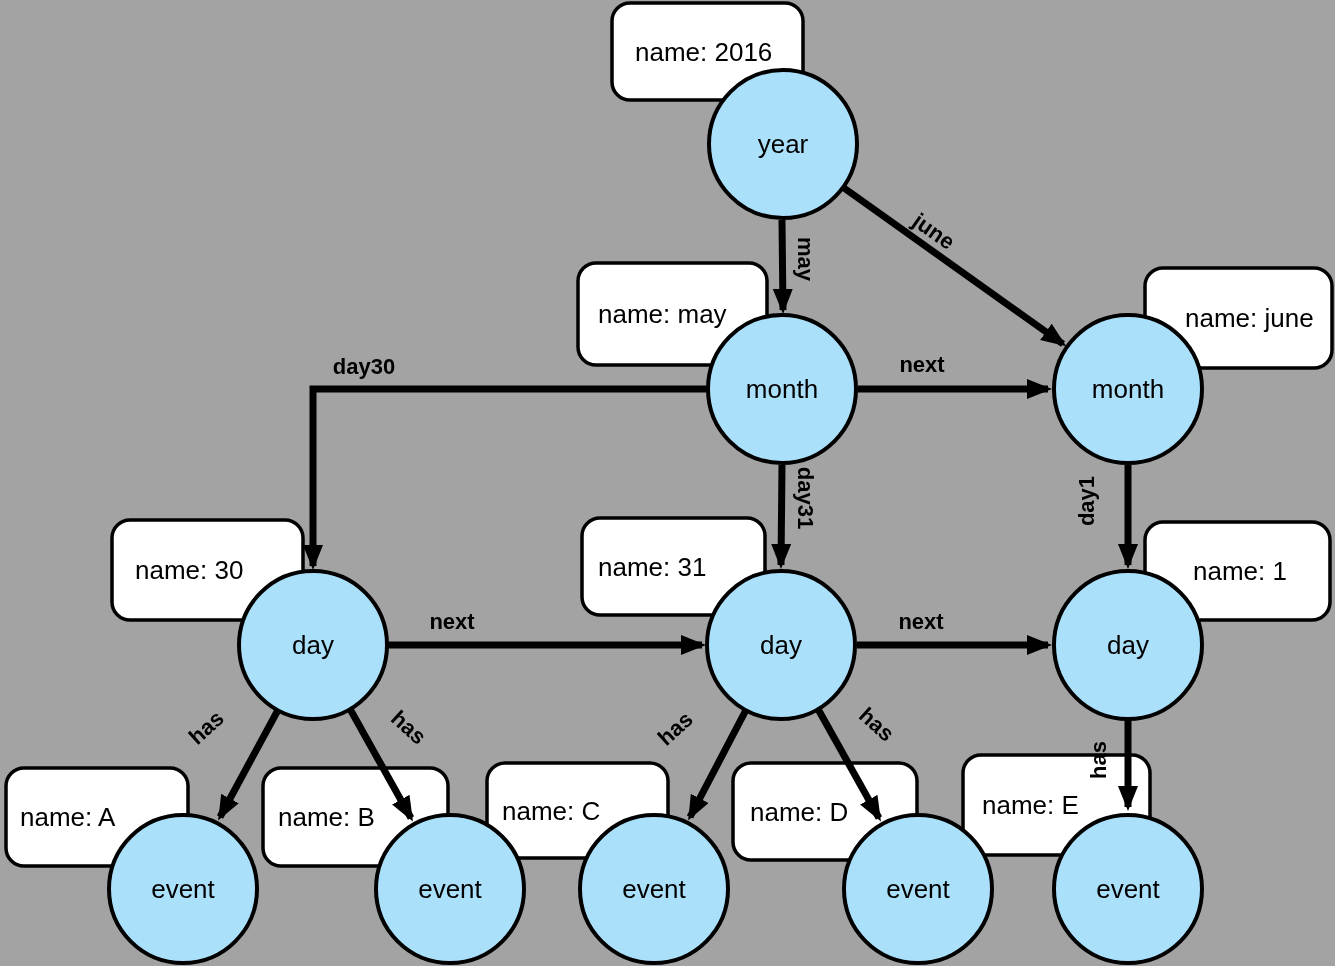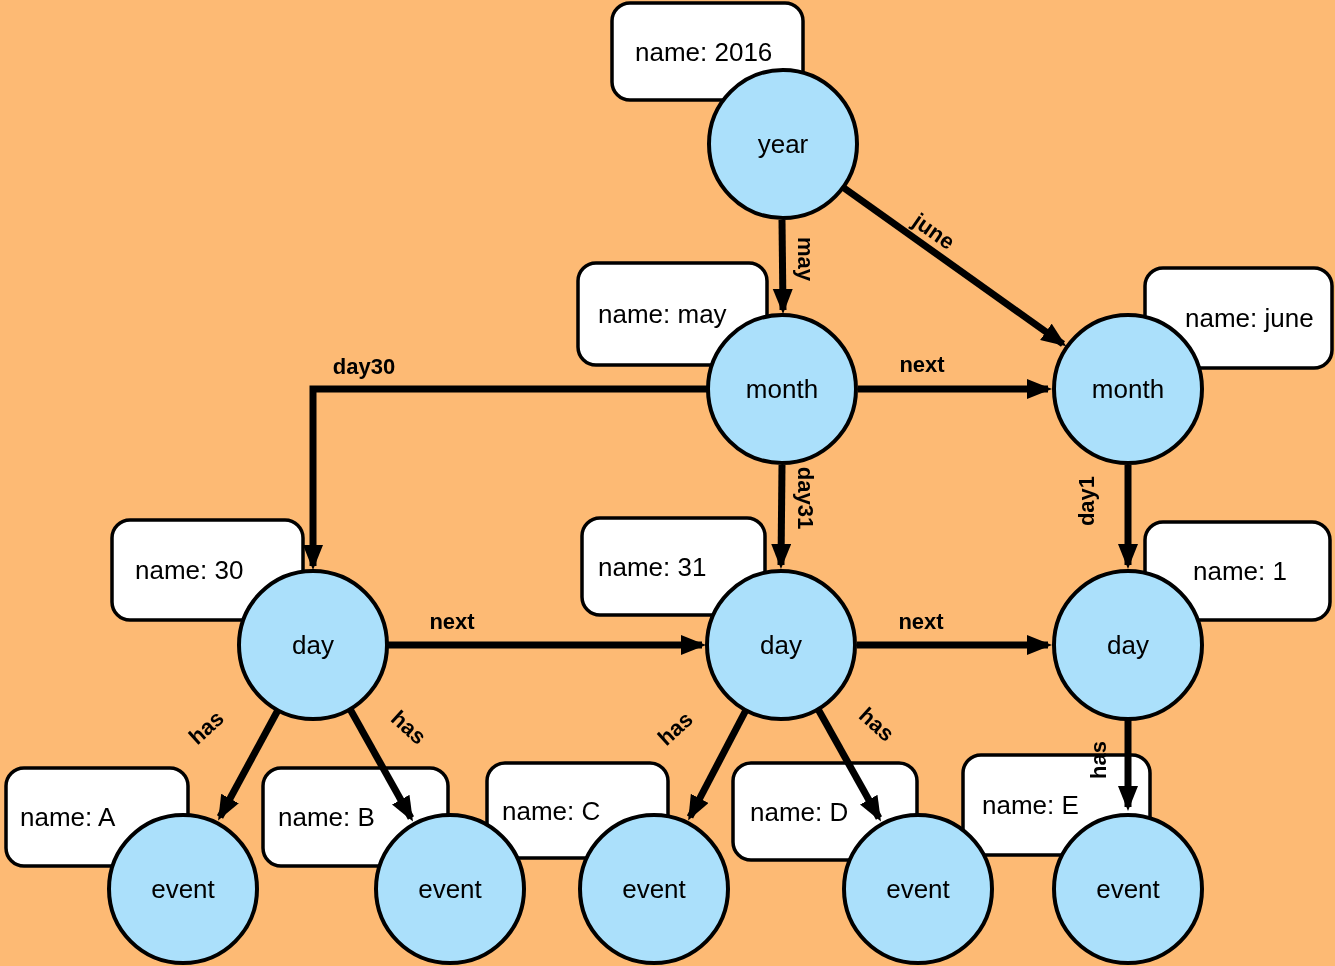--- a/index.html
+++ b/index.html
@@ -19,21 +19,21 @@
   .edge-label {
     font-family: "Liberation Sans", sans-serif;
     font-size: 22px;
     font-weight: bold;
     fill: #000000;
   }
 </style>
 </head>
 <body>
 
-<div id="canvas" style="background: #fdba74;">
+<div id="canvas" style="background: #a3a3a3;">
     <svg width="1335" height="966" viewBox="0 0 1335 966" xmlns="http://www.w3.org/2000/svg">
       <defs>
         <marker id="arrow" markerUnits="userSpaceOnUse" markerWidth="27" markerHeight="21" refX="21" refY="10" orient="auto">
           <path d="M0,0 L25,10 L0,20 Z" fill="#000000"></path>
         </marker>
       </defs>
       <g>
         <rect x="612" y="3" width="191" height="97" rx="18" ry="18" fill="#FFFFFF" stroke="#000000" stroke-width="3.5"></rect>
         <text class="box-label" x="635" y="51.5" dy="9" text-anchor="start">name: 2016</text>
         <rect x="578" y="263" width="189" height="102" rx="18" ry="18" fill="#FFFFFF" stroke="#000000" stroke-width="3.5"></rect>

